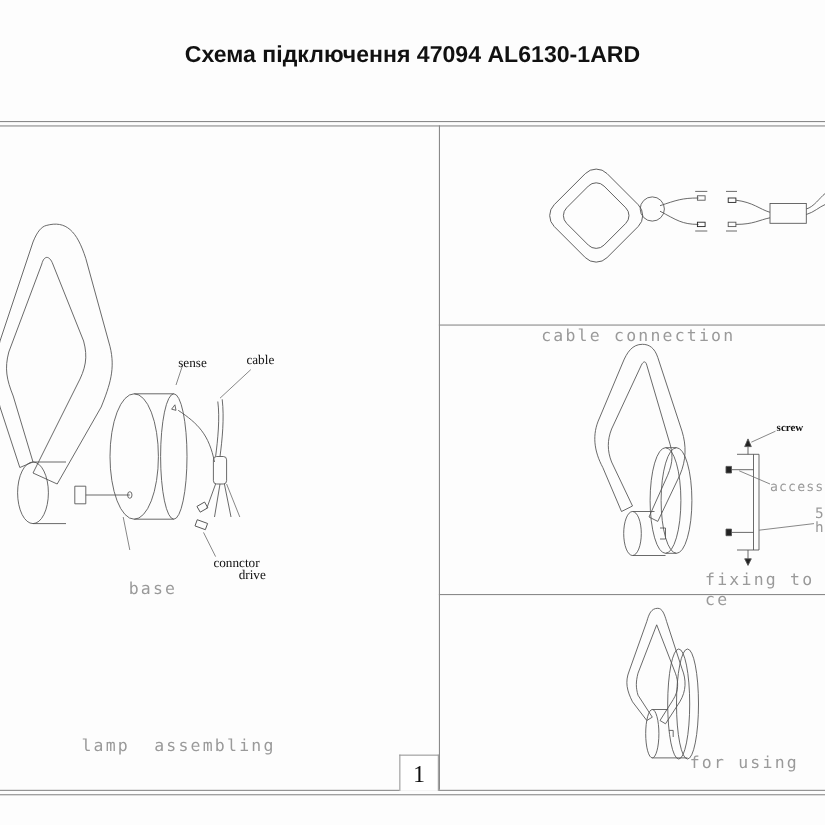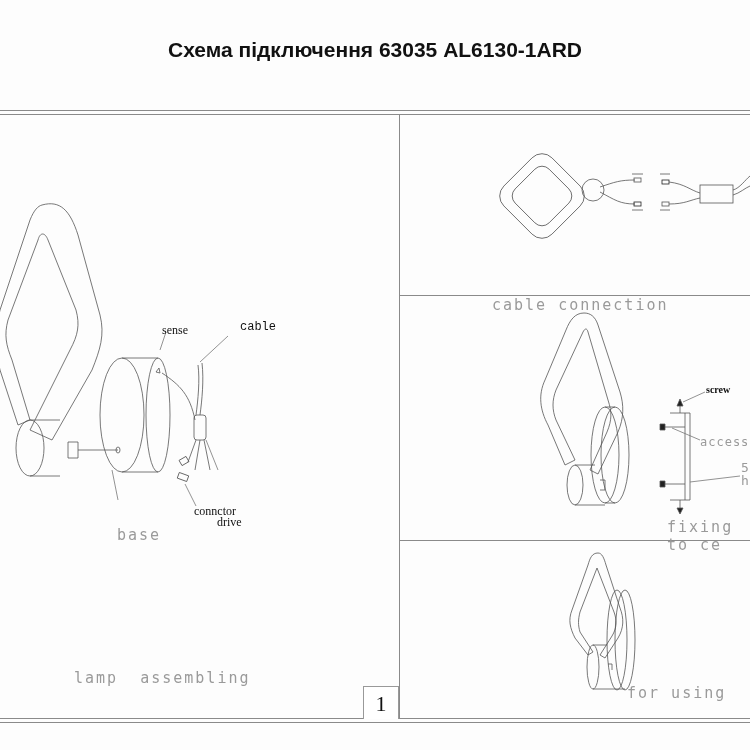--- a/index.html
+++ b/index.html
@@ -9,21 +9,21 @@
   .vline{position:absolute;width:1px;background:#8a8a8a;}
   .cad{position:absolute;font-family:"DejaVu Sans Mono",monospace;color:#9a9a9a;font-size:15px;letter-spacing:2px;font-weight:200;}
   .lbl{position:absolute;font-family:"Liberation Serif",serif;color:#111;font-size:12px;}
   .lbl-small{position:absolute;font-family:"Liberation Serif",serif;color:#111;font-size:10px;font-weight:bold;}
   .pagebox{position:absolute;left:363px;top:686px;width:34px;height:32px;border:1px solid #999;border-bottom:none;background:#fff;font-family:"Liberation Serif",serif;font-size:22px;text-align:center;line-height:34px;color:#111;}
   svg{position:absolute;left:0;top:0;}
 </style>
 </head>
 <body>
 
-<div class="title">Схема підключення 63035 AL6130-1ARD</div>
+<div class="title">Схема підключення 47094 AL6130-1ARD</div>
 
 <div class="hline" style="top:110px;"></div>
 <div class="hline" style="top:114px;"></div>
 <div class="hline" style="top:718px;"></div>
 <div class="hline" style="top:722px;"></div>
 <div class="vline" style="left:399px;top:114px;height:604px;"></div>
 <div class="hline" style="left:399px;width:351px;top:295px;"></div>
 <div class="hline" style="left:399px;width:351px;top:540px;"></div>
 
 <svg width="750" height="750" fill="none" stroke="#555" stroke-width="0.8">
@@ -96,28 +96,28 @@
     <path d="M598,553 C592,553 590,558 588,565 L572,610 C568,620 570,628 575,638 L588,655 L593,652 L580,632 C578,625 578,620 580,612 L597,568 L614,612 C617,620 617,628 612,636 L600,655 L605,658 L618,638 C624,628 624,618 620,608 L606,565 C604,558 602,553 598,553 Z"></path>
     <ellipse cx="593" cy="667" rx="6" ry="22"></ellipse>
     <ellipse cx="617" cy="640" rx="10" ry="50"></ellipse>
     <ellipse cx="625" cy="640" rx="10" ry="50"></ellipse>
     <path d="M593,645 L607,645 M593,689 L625,689"></path>
     <path d="M608,664 L612,664 L612,670"></path>
   </g>
 </svg>
 
 <div class="lbl" style="left:162px;top:323px;">sense</div>
-<div class="lbl" style="left:240px;top:320px;font-family:Liberation Mono, monospace;">cable</div>
+<div class="lbl" style="left:224px;top:320px;">cable</div>
 <div class="lbl" style="left:217px;top:474px;margin-top:41px;">drive</div>
 <div class="lbl" style="left:194px;top:504px;">connctor</div>
 <div class="cad" style="left:117px;top:502px;margin-top:24px;">base</div>
 <div class="cad" style="left:74px;top:669px;white-space:pre;">lamp  assembling</div>
 <div class="pagebox">1</div>
 
 <div class="cad" style="left:492px;top:274px;margin-top:22px;">cable connection</div>
 
 <div class="lbl-small" style="left:706px;top:384px;">screw</div>
 <div class="cad" style="left:700px;top:435px;font-size:12px;letter-spacing:1px;">accesso</div>
 <div class="cad" style="left:741px;top:460px;font-size:13px;">5</div>
 <div class="cad" style="left:741px;top:473px;font-size:13px;">h</div>
-<div class="cad" style="left:641px;top:518px;margin-left:26px;">fixing to ce</div>
+<div class="cad" style="left:641px;top:518px;">fixing to ce</div>
 
 <div class="cad" style="left:627px;top:684px;">for using</div>
 
 </body></html>

